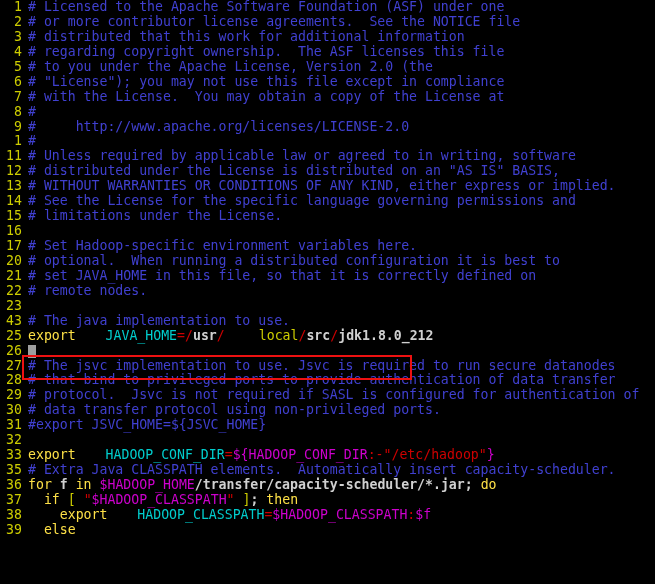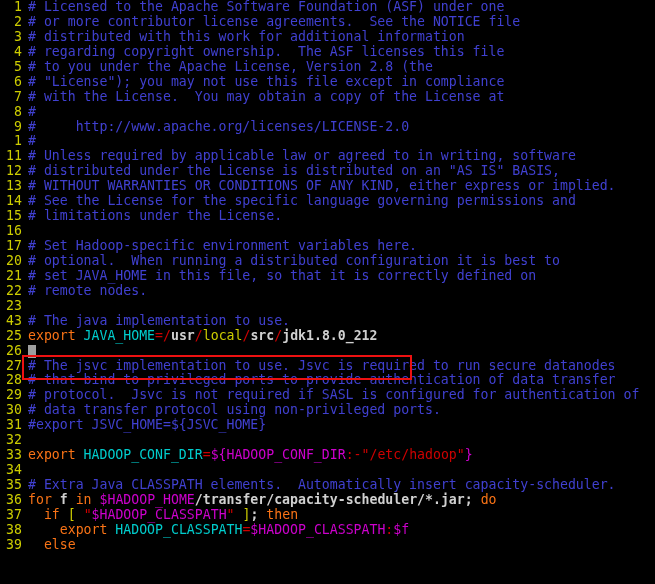--- a/index.html
+++ b/index.html
@@ -40,27 +40,27 @@
   .ln {
     display: inline-block;
     width: 22px;
     text-align: right;
     color: #cdcd00;
     margin-right: 6px;
   }
 
   
   .cmt  { color: #4040d0; }        
-  .kw   { color: #f97316; }        
-  .var  { color: #00cdcd; }        
+  .kw   { color: #fde047; }        
+  .var  { color: #00cdcd; margin-left: 22px; }        
   .dvar { color: #cd00cd; }        
   .op   { color: #cd0000; }        
   .str  { color: #cd0000; }        
   .plain{ color: #d0d0d0; font-weight: bold; }        
-  .spec { color: #cdcd00; }        
+  .spec { color: #cdcd00; margin-left: 34px; }        
   .brk  { color: #cdcd00; }        
 
   
   .cursor {
     display: inline-block;
     width: 8px;
     height: 13px;
     background: #9e9e9e;
     vertical-align: text-bottom;
   }
@@ -78,23 +78,23 @@
   }
 </style>
 </head>
 <body>
 
 <div id="editor">
   <div class="code-area">
 
     <div class="line"><span class="ln">1</span><span class="cmt"># Licensed to the Apache Software Foundation (ASF) under one</span></div>
     <div class="line"><span class="ln">2</span><span class="cmt"># or more contributor license agreements.  See the NOTICE file</span></div>
-    <div class="line"><span class="ln">3</span><span class="cmt"># distributed with this work for additional information</span></div>
+    <div class="line"><span class="ln">3</span><span class="cmt"># distributed that this work for additional information</span></div>
     <div class="line"><span class="ln">4</span><span class="cmt"># regarding copyright ownership.  The ASF licenses this file</span></div>
-    <div class="line"><span class="ln">5</span><span class="cmt"># to you under the Apache License, Version 2.8 (the</span></div>
+    <div class="line"><span class="ln">5</span><span class="cmt"># to you under the Apache License, Version 2.0 (the</span></div>
     <div class="line"><span class="ln">6</span><span class="cmt"># "License"); you may not use this file except in compliance</span></div>
     <div class="line"><span class="ln">7</span><span class="cmt"># with the License.  You may obtain a copy of the License at</span></div>
     <div class="line"><span class="ln">8</span><span class="cmt">#</span></div>
     <div class="line"><span class="ln">9</span><span class="cmt">#     http://www.apache.org/licenses/LICENSE-2.0</span></div>
     <div class="line"><span class="ln">1</span><span class="cmt">#</span></div>
     <div class="line"><span class="ln">11</span><span class="cmt"># Unless required by applicable law or agreed to in writing, software</span></div>
     <div class="line"><span class="ln">12</span><span class="cmt"># distributed under the License is distributed on an "AS IS" BASIS,</span></div>
     <div class="line"><span class="ln">13</span><span class="cmt"># WITHOUT WARRANTIES OR CONDITIONS OF ANY KIND, either express or implied.</span></div>
     <div class="line"><span class="ln">14</span><span class="cmt"># See the License for the specific language governing permissions and</span></div>
     <div class="line"><span class="ln">15</span><span class="cmt"># limitations under the License.</span></div>
@@ -112,21 +112,20 @@
 
     <div class="line"><span class="ln">27</span><span class="cmt"># The jsvc implementation to use. Jsvc is required to run secure datanodes</span></div>
     <div class="line"><span class="ln">28</span><span class="cmt"># that bind to privileged ports to provide authentication of data transfer</span></div>
     <div class="line"><span class="ln">29</span><span class="cmt"># protocol.  Jsvc is not required if SASL is configured for authentication of</span></div>
     <div class="line"><span class="ln">30</span><span class="cmt"># data transfer protocol using non-privileged ports.</span></div>
     <div class="line"><span class="ln">31</span><span class="cmt">#export JSVC_HOME=${JSVC_HOME}</span></div>
     <div class="line"><span class="ln">32</span><span class="cmt"></span></div>
 
     <div class="line"><span class="ln">33</span><span class="kw">export</span><span class="plain"> </span><span class="var">HADOOP_CONF_DIR</span><span class="op">=</span><span class="dvar">${</span><span class="dvar">HADOOP_CONF_DIR</span><span class="op">:-</span><span class="str">"</span><span class="str">/etc/hadoop</span><span class="str">"</span><span class="dvar">}</span></div>
 
-    <div class="line"><span class="ln">34</span><span class="cmt"></span></div>
     <div class="line"><span class="ln">35</span><span class="cmt"># Extra Java CLASSPATH elements.  Automatically insert capacity-scheduler.</span></div>
 
     <div class="line"><span class="ln">36</span><span class="kw">for</span><span class="plain"> f </span><span class="kw">in</span><span class="plain"> </span><span class="dvar">$HADOOP_HOME</span><span class="plain">/transfer/capacity-scheduler/*.jar;</span><span class="plain"> </span><span class="kw">do</span></div>
 
     <div class="line"><span class="ln">37</span><span class="plain">  </span><span class="kw">if</span><span class="plain"> </span><span class="brk">[</span><span class="plain"> </span><span class="str">"</span><span class="dvar">$HADOOP_CLASSPATH</span><span class="str">"</span><span class="plain"> </span><span class="brk">]</span><span class="plain">;</span><span class="plain"> </span><span class="kw">then</span></div>
 
     <div class="line"><span class="ln">38</span><span class="plain">    </span><span class="kw">export</span><span class="plain"> </span><span class="var">HADOOP_CLASSPATH</span><span class="op">=</span><span class="dvar">$HADOOP_CLASSPATH</span><span class="op">:</span><span class="dvar">$f</span></div>
 
     <div class="line"><span class="ln">39</span><span class="plain">  </span><span class="kw">else</span></div>
 

